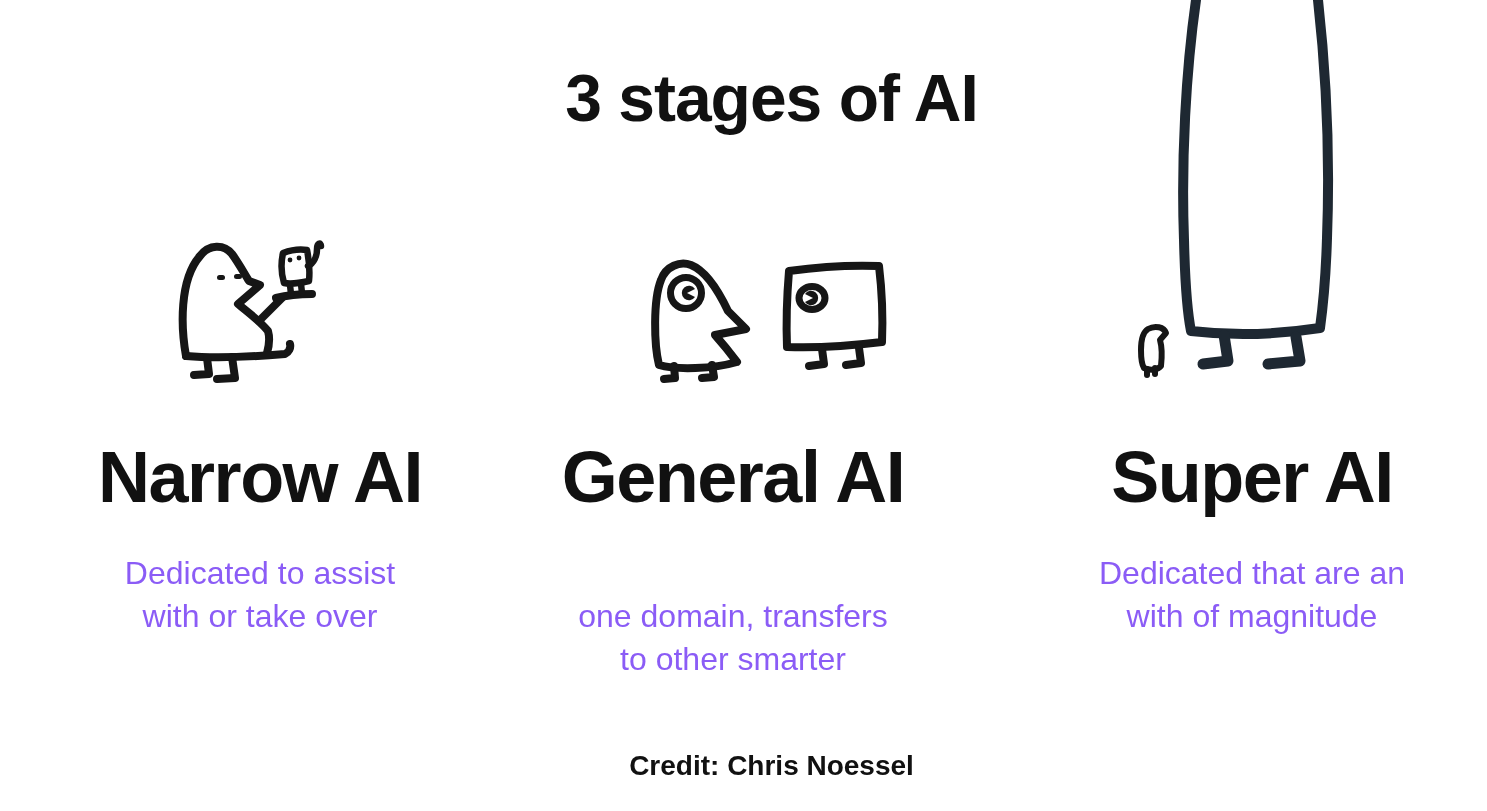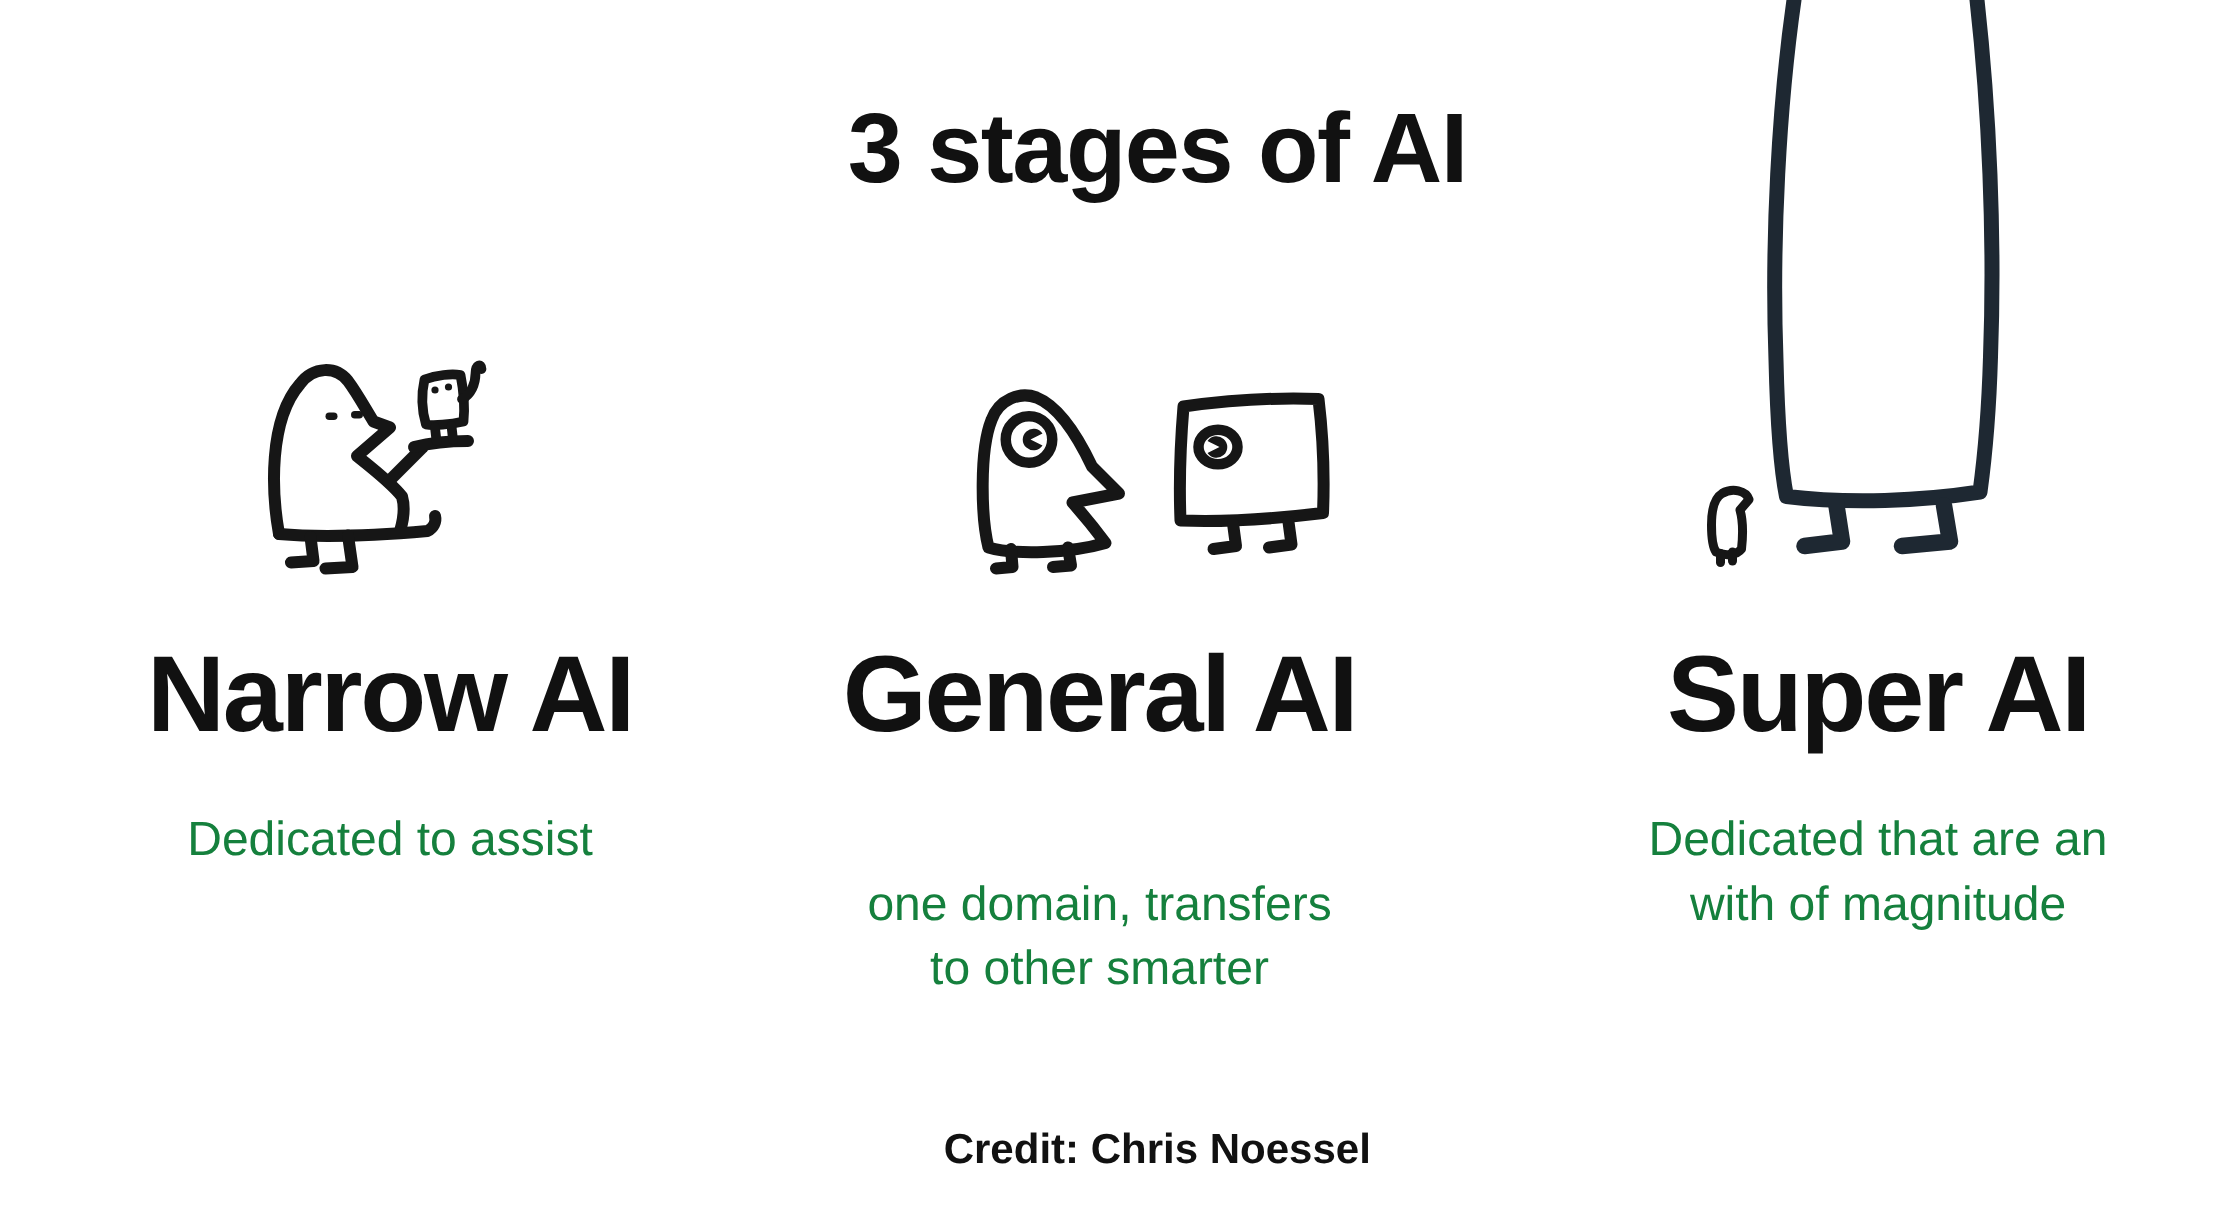--- a/index.html
+++ b/index.html
@@ -9,22 +9,22 @@
     font-family:"Liberation Sans", sans-serif;
   }
   .title{
     position:absolute;top:62px;left:28px;width:1487px;margin:0;
     text-align:center;font-size:66px;line-height:72px;font-weight:700;letter-spacing:-1px;
   }
   .column{position:absolute;top:424px;width:460px;text-align:center}
   .col-1{left:30px}
   .col-2{left:503px}
   .col-3{left:1022px}
-  .column h2{margin:2px;font-size:72px;line-height:74px;font-weight:700;letter-spacing:-1.5px}
-  .column p{margin:38px 0 0;font-size:32px;line-height:43px;font-weight:400;color:#15803d}
+  .column h2{margin:16px;font-size:72px;line-height:74px;font-weight:700;letter-spacing:-1.5px}
+  .column p{margin:38px 0 0;font-size:32px;line-height:43px;font-weight:400;color:#8b5cf6}
   .credit{
     position:absolute;top:750px;left:28px;width:1487px;
     text-align:center;font-size:28px;font-weight:700;color:#111111;
   }
   .doodle{position:absolute}
   .doodle.narrow{left:150px;top:228px;width:220px;height:170px}
   .doodle.general{left:628px;top:250px;width:292px;height:150px}
   .doodle.super{left:1100px;top:0;width:300px;height:396px}
 </style>
 </head>
@@ -84,21 +84,21 @@
   </g>
   <g stroke="#161616" fill="none" stroke-width="6" stroke-linecap="round" stroke-linejoin="round">
     <path d="M48,329 C43,332 41,340 41,350 C41,359 42,365 44,368 C50,371 58,370 61,366 C62,357 62,347 60,340 L66,333 C64,327 55,325 48,329 Z"></path>
     <path d="M47,369 L47,375"></path>
     <path d="M55,368 L55,374"></path>
   </g>
 </svg>
 
 <section class="column col-1">
   <h2>Narrow AI</h2>
-  <p><span>Dedicated to assist</span><br><br></p>
+  <p><span>Dedicated to assist</span><br><span>with or take over</span><br></p>
 </section>
 
 <section class="column col-2">
   <h2>General AI</h2>
   <p><br><span>one domain, transfers</span><br><span>to other smarter</span></p>
 </section>
 
 <section class="column col-3">
   <h2>Super AI</h2>
   <p><span>Dedicated that are an</span><br><span>with of magnitude</span><br></p>

